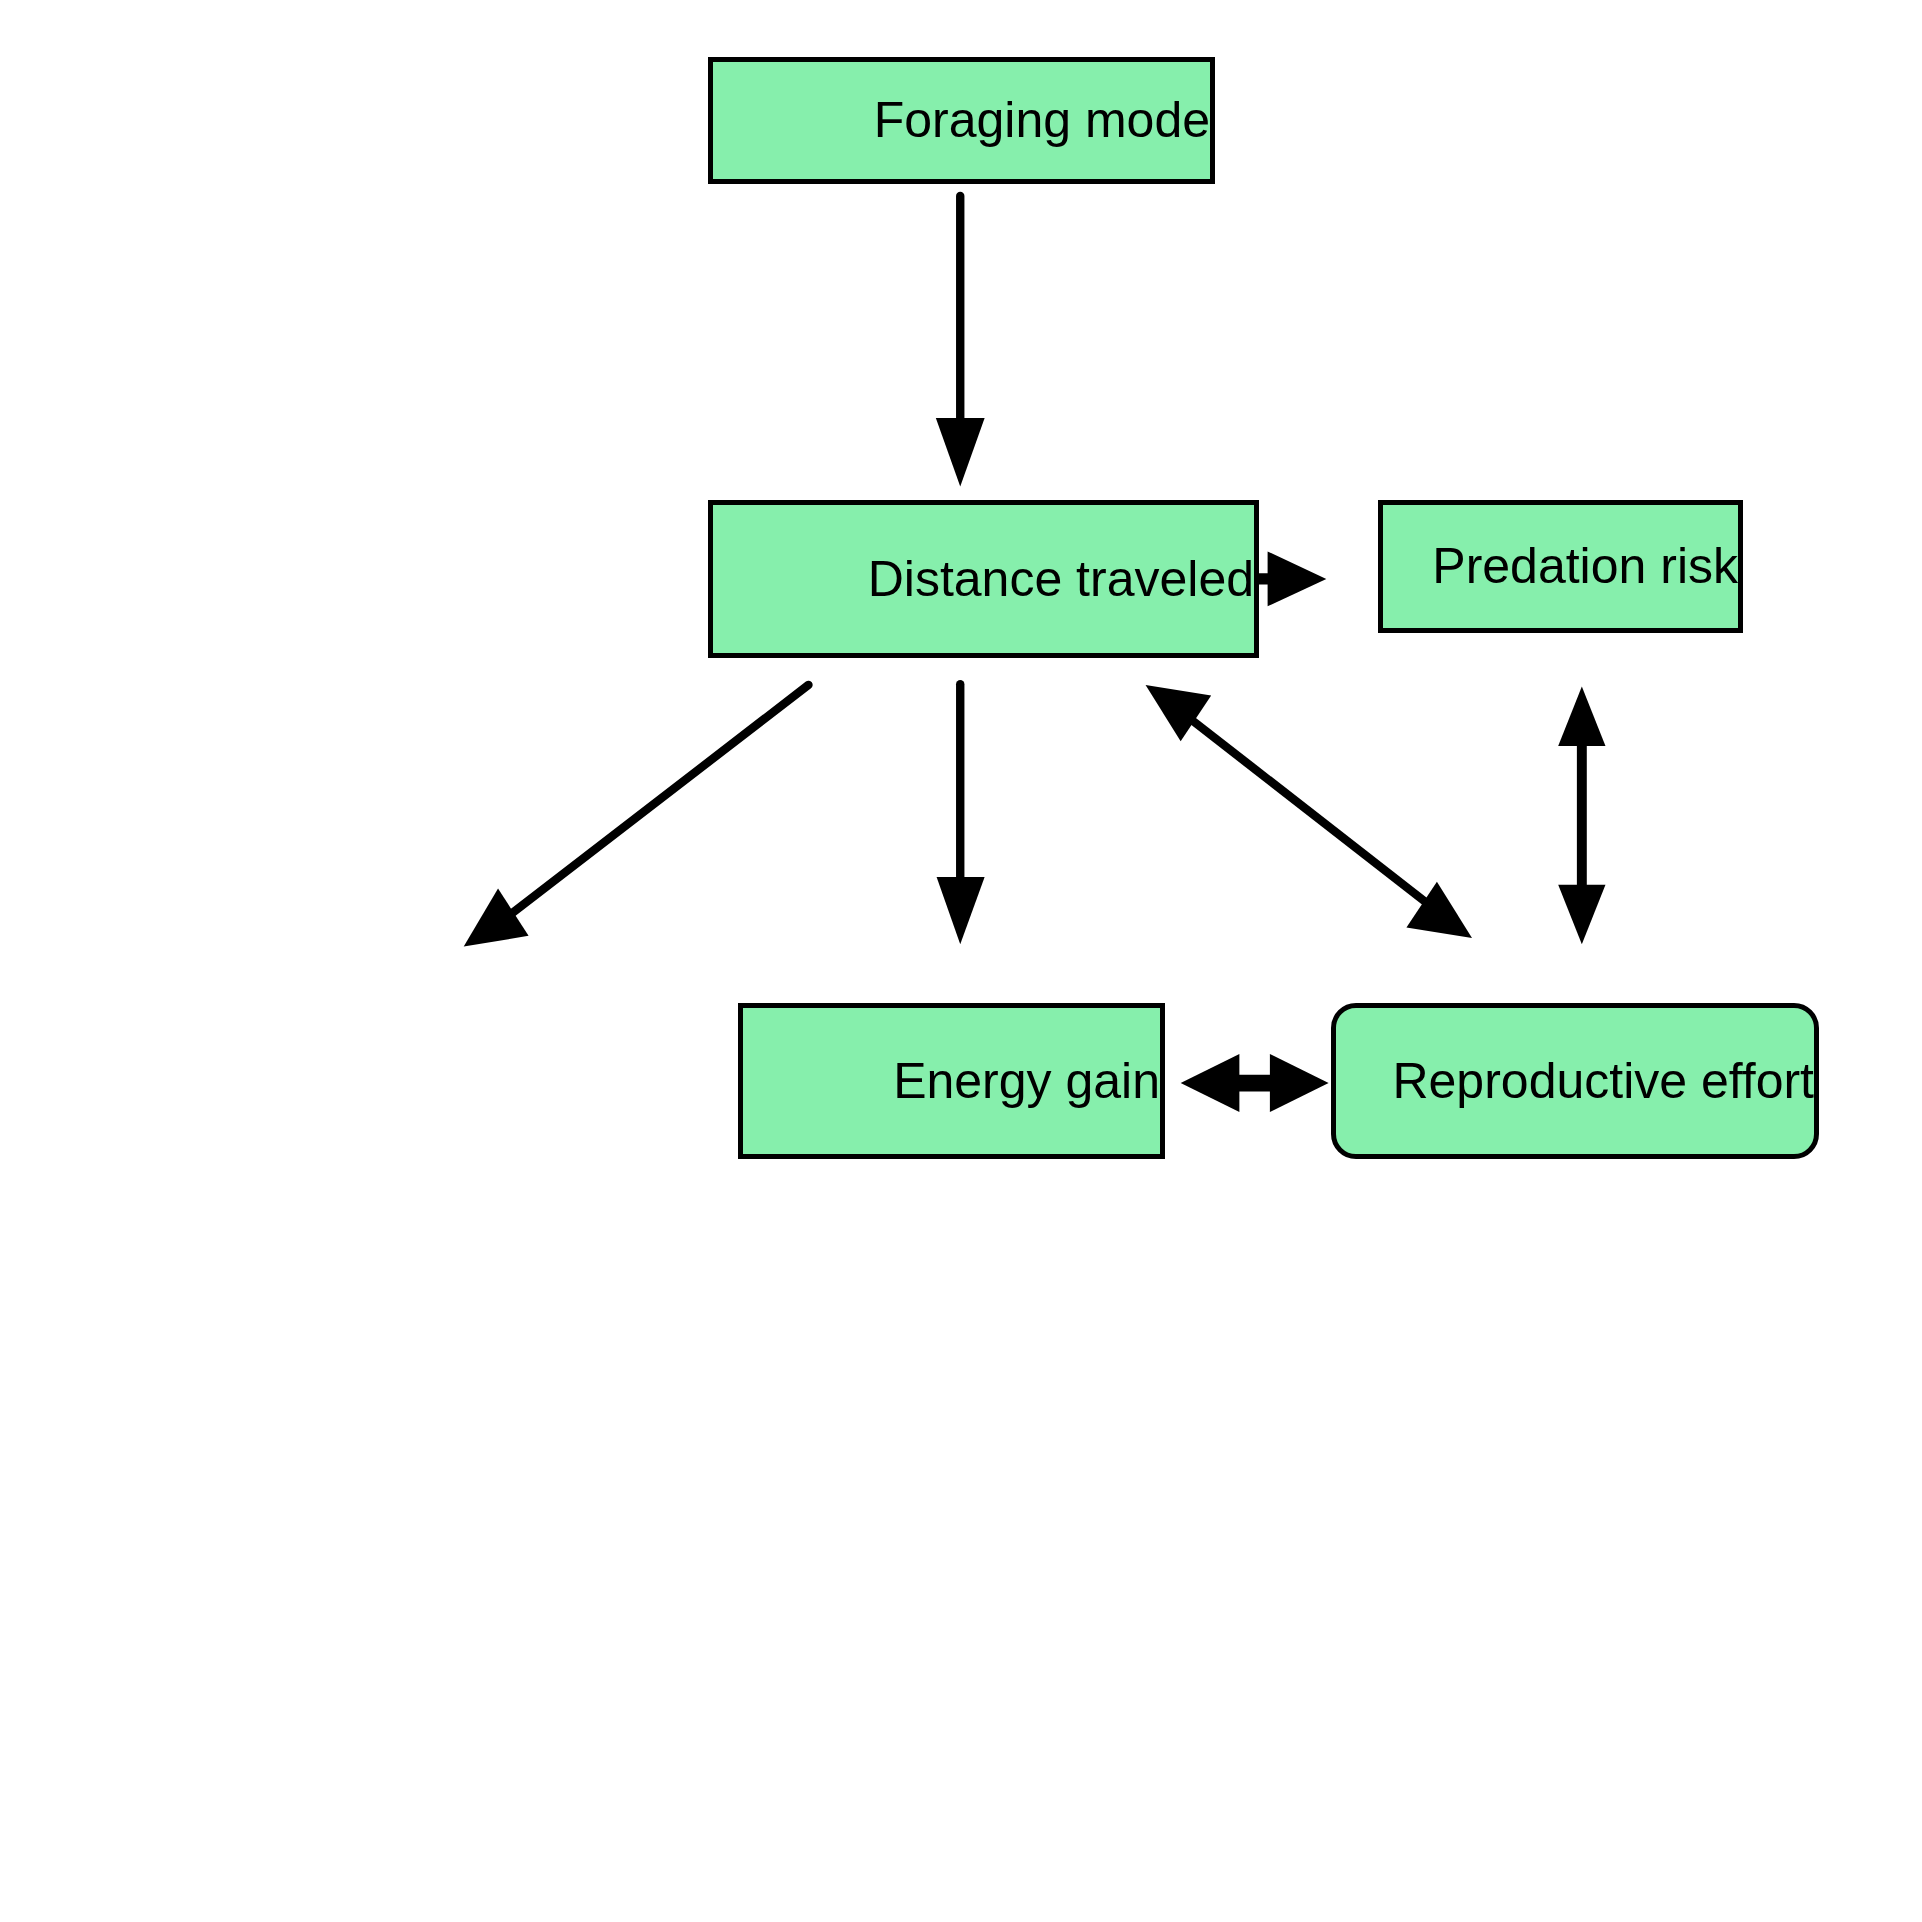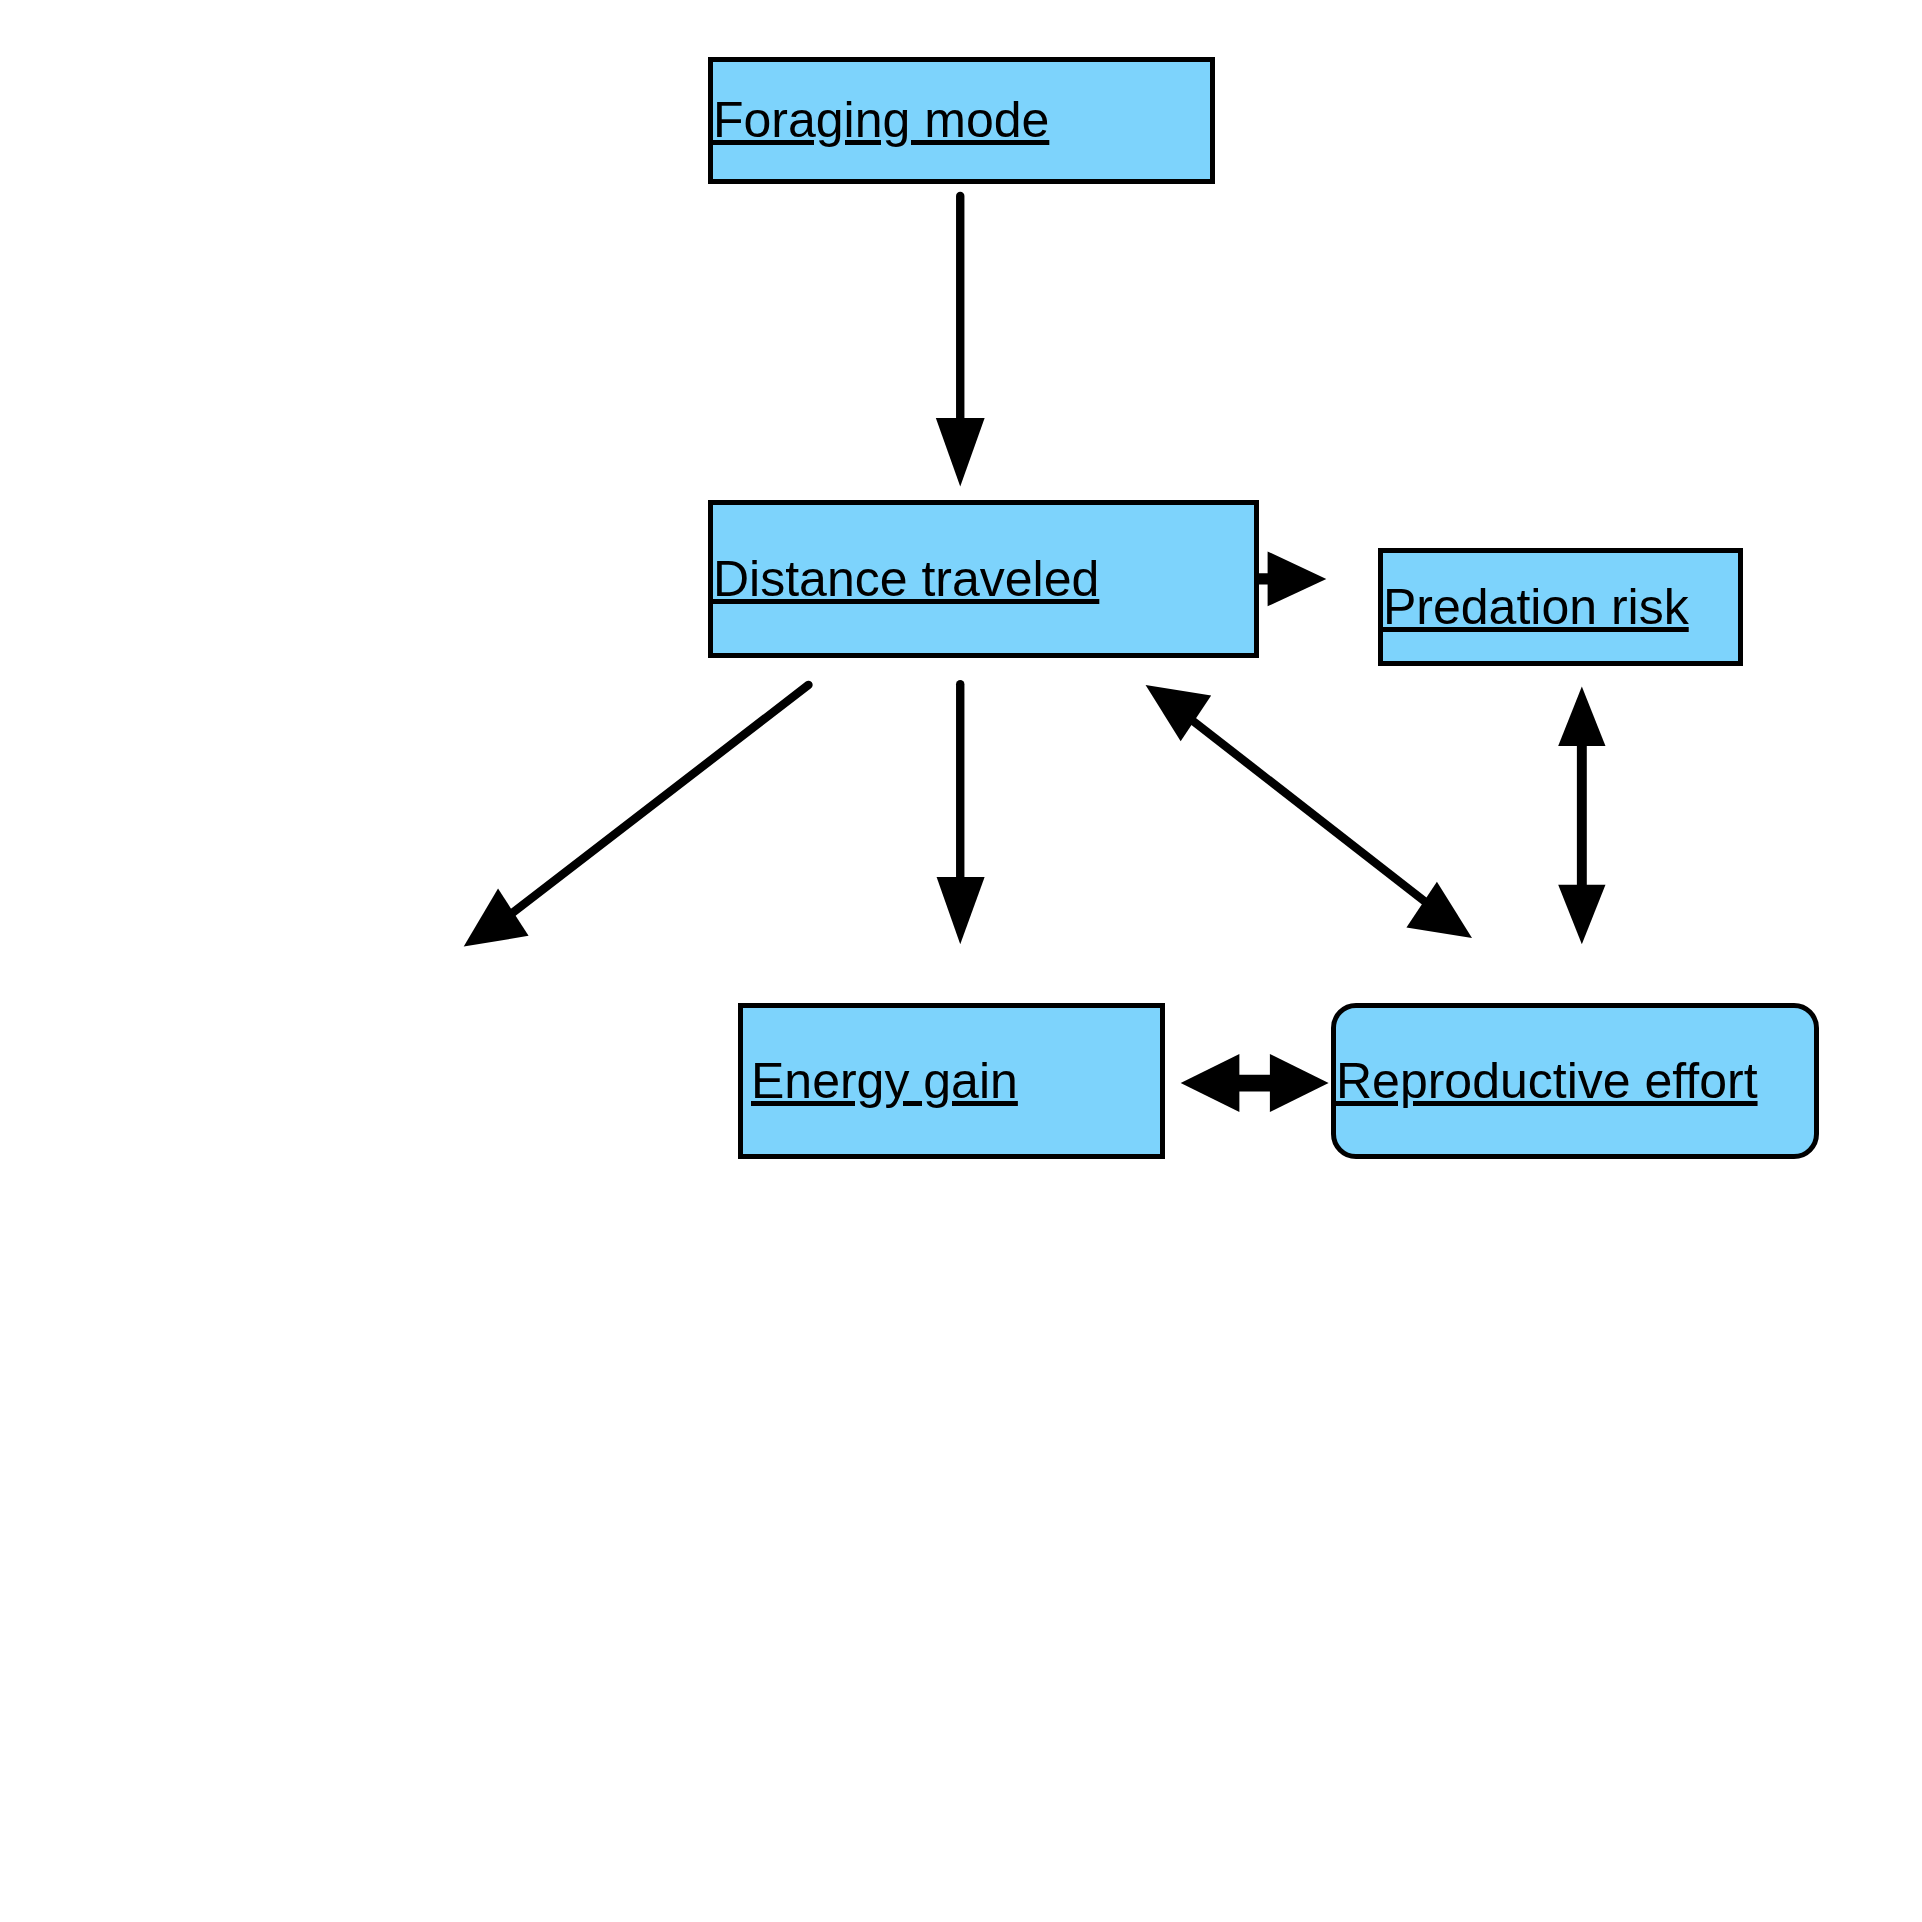--- a/index.html
+++ b/index.html
@@ -23,40 +23,39 @@
     position: absolute;
     left: 0;
     top: 0;
     width: 1922px;
     height: 1922px;
     pointer-events: none;
   }
   .node-box {
     position: absolute;
     box-sizing: border-box;
-    background: #7dd3fc;
+    background: #86efac;
     border: 5.3px solid #000000;
     display: flex;
     align-items: center;
-    justify-content: flex-start;
+    justify-content: flex-end;
     z-index: 3;
-    text-decoration: underline;
   }
   .node-label {
     font-family: "Liberation Sans", sans-serif;
     font-size: 50px;
     line-height: 1.1;
     color: #000000;
     white-space: nowrap;
     letter-spacing: 0px;
   }
   
   #node-foraging-mode       { left: 708px;  top: 57px;   width: 507px; height: 127px; }
   #node-distance-traveled   { left: 708px;  top: 500px;  width: 551px; height: 158px; }
-  #node-predation-risk      { left: 1378px; top: 500px;  width: 365px; height: 118px; margin-top: 48px; }
+  #node-predation-risk      { left: 1378px; top: 500px;  width: 365px; height: 133px; }
   #node-energy-expenditure  { left: 119px;  top: 1003px; width: 525px; height: 156px; }
   #node-energy-gain         { left: 738px;  top: 1003px; width: 427px; height: 156px; padding-left: 8px; }
   #node-reproductive-effort { left: 1331px; top: 1003px; width: 488px; height: 156px; border-radius: 25px; }
 </style>
 </head>
 <body>
 
 <div id="diagram-canvas">
 
   <svg id="arrow-layer" viewBox="0 0 2520 2520" xmlns="http://www.w3.org/2000/svg">

